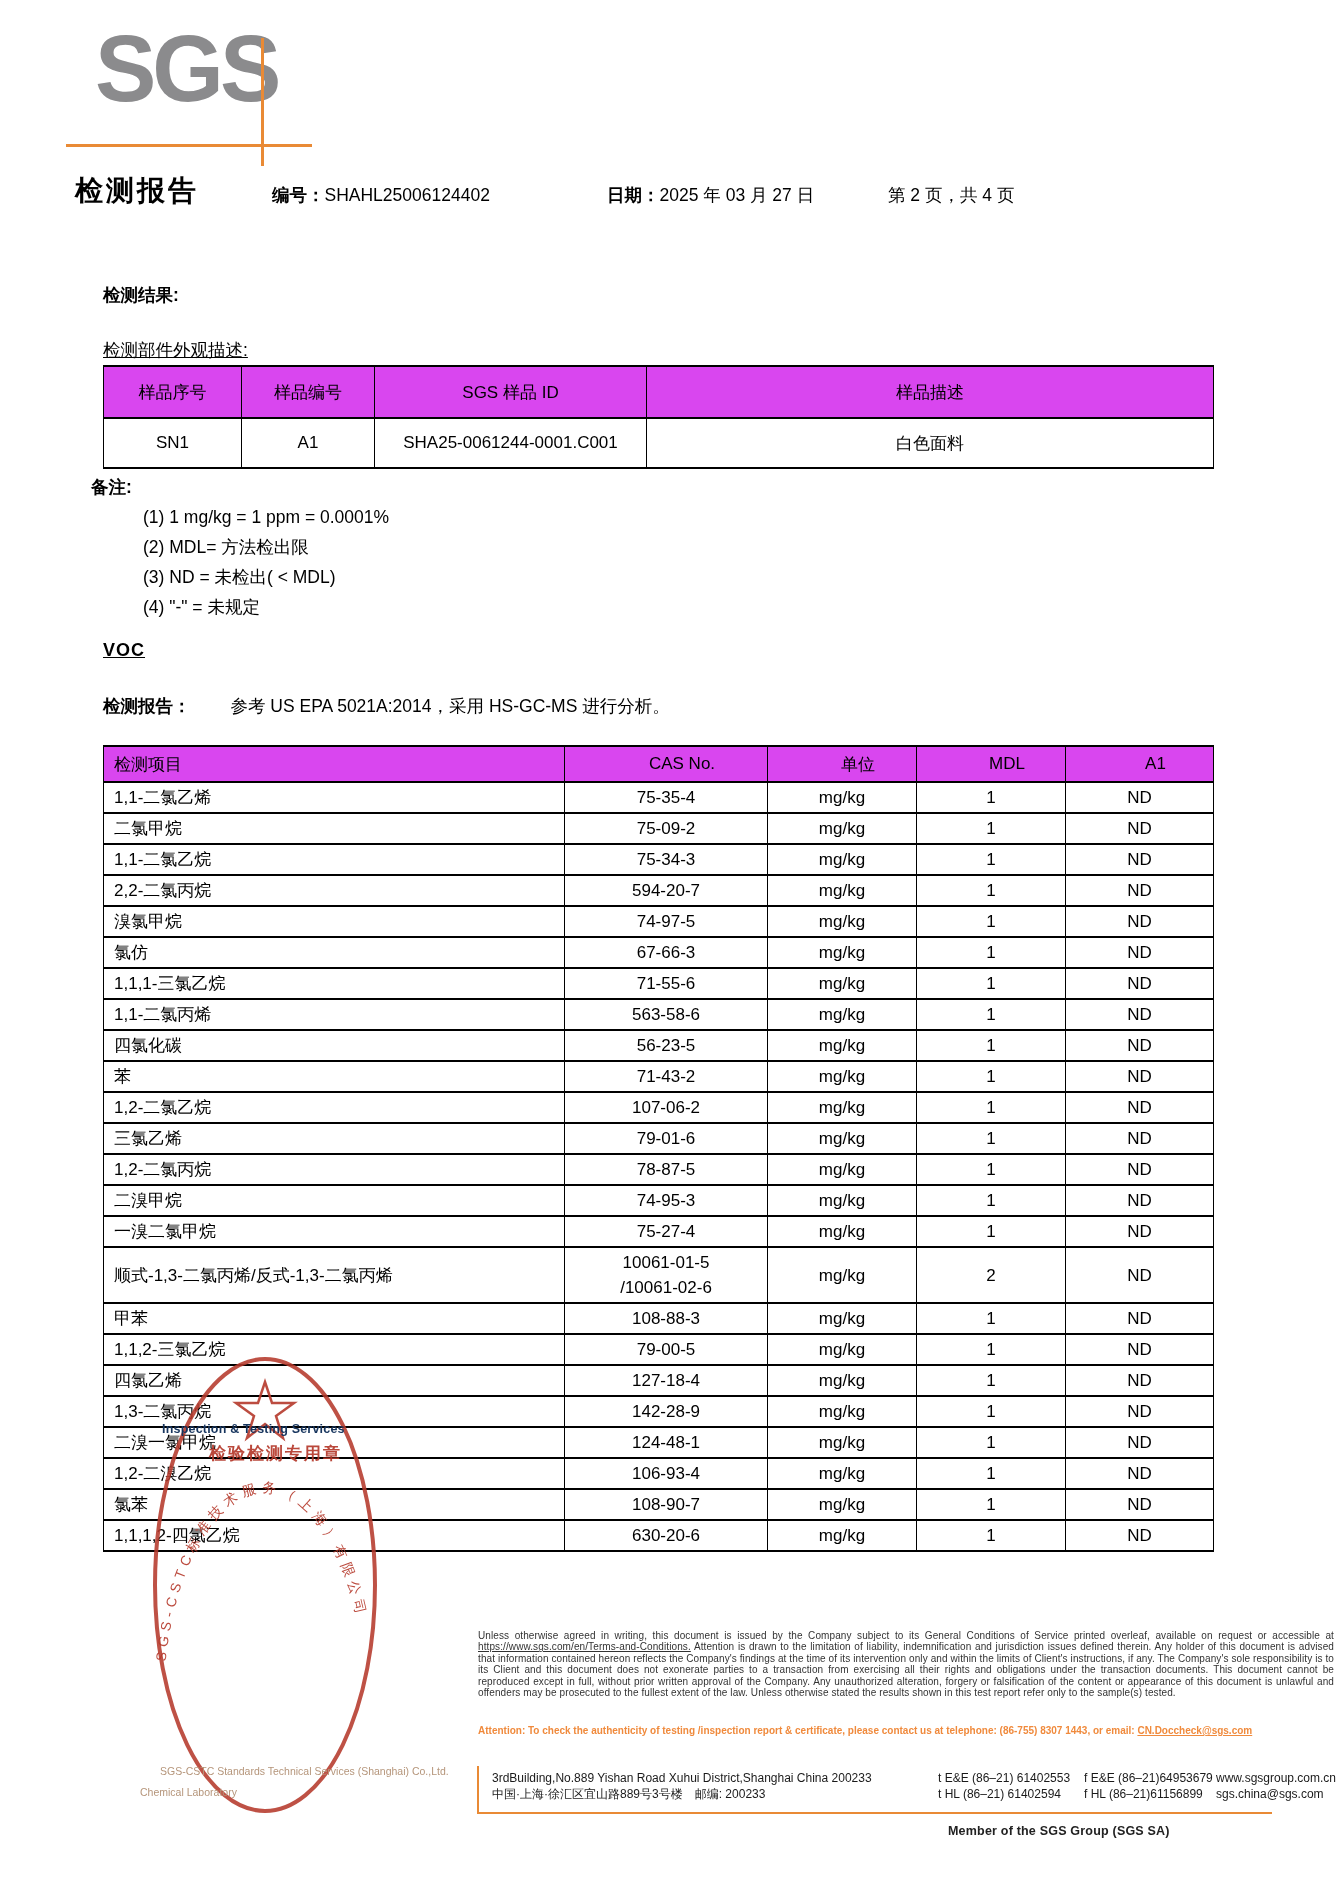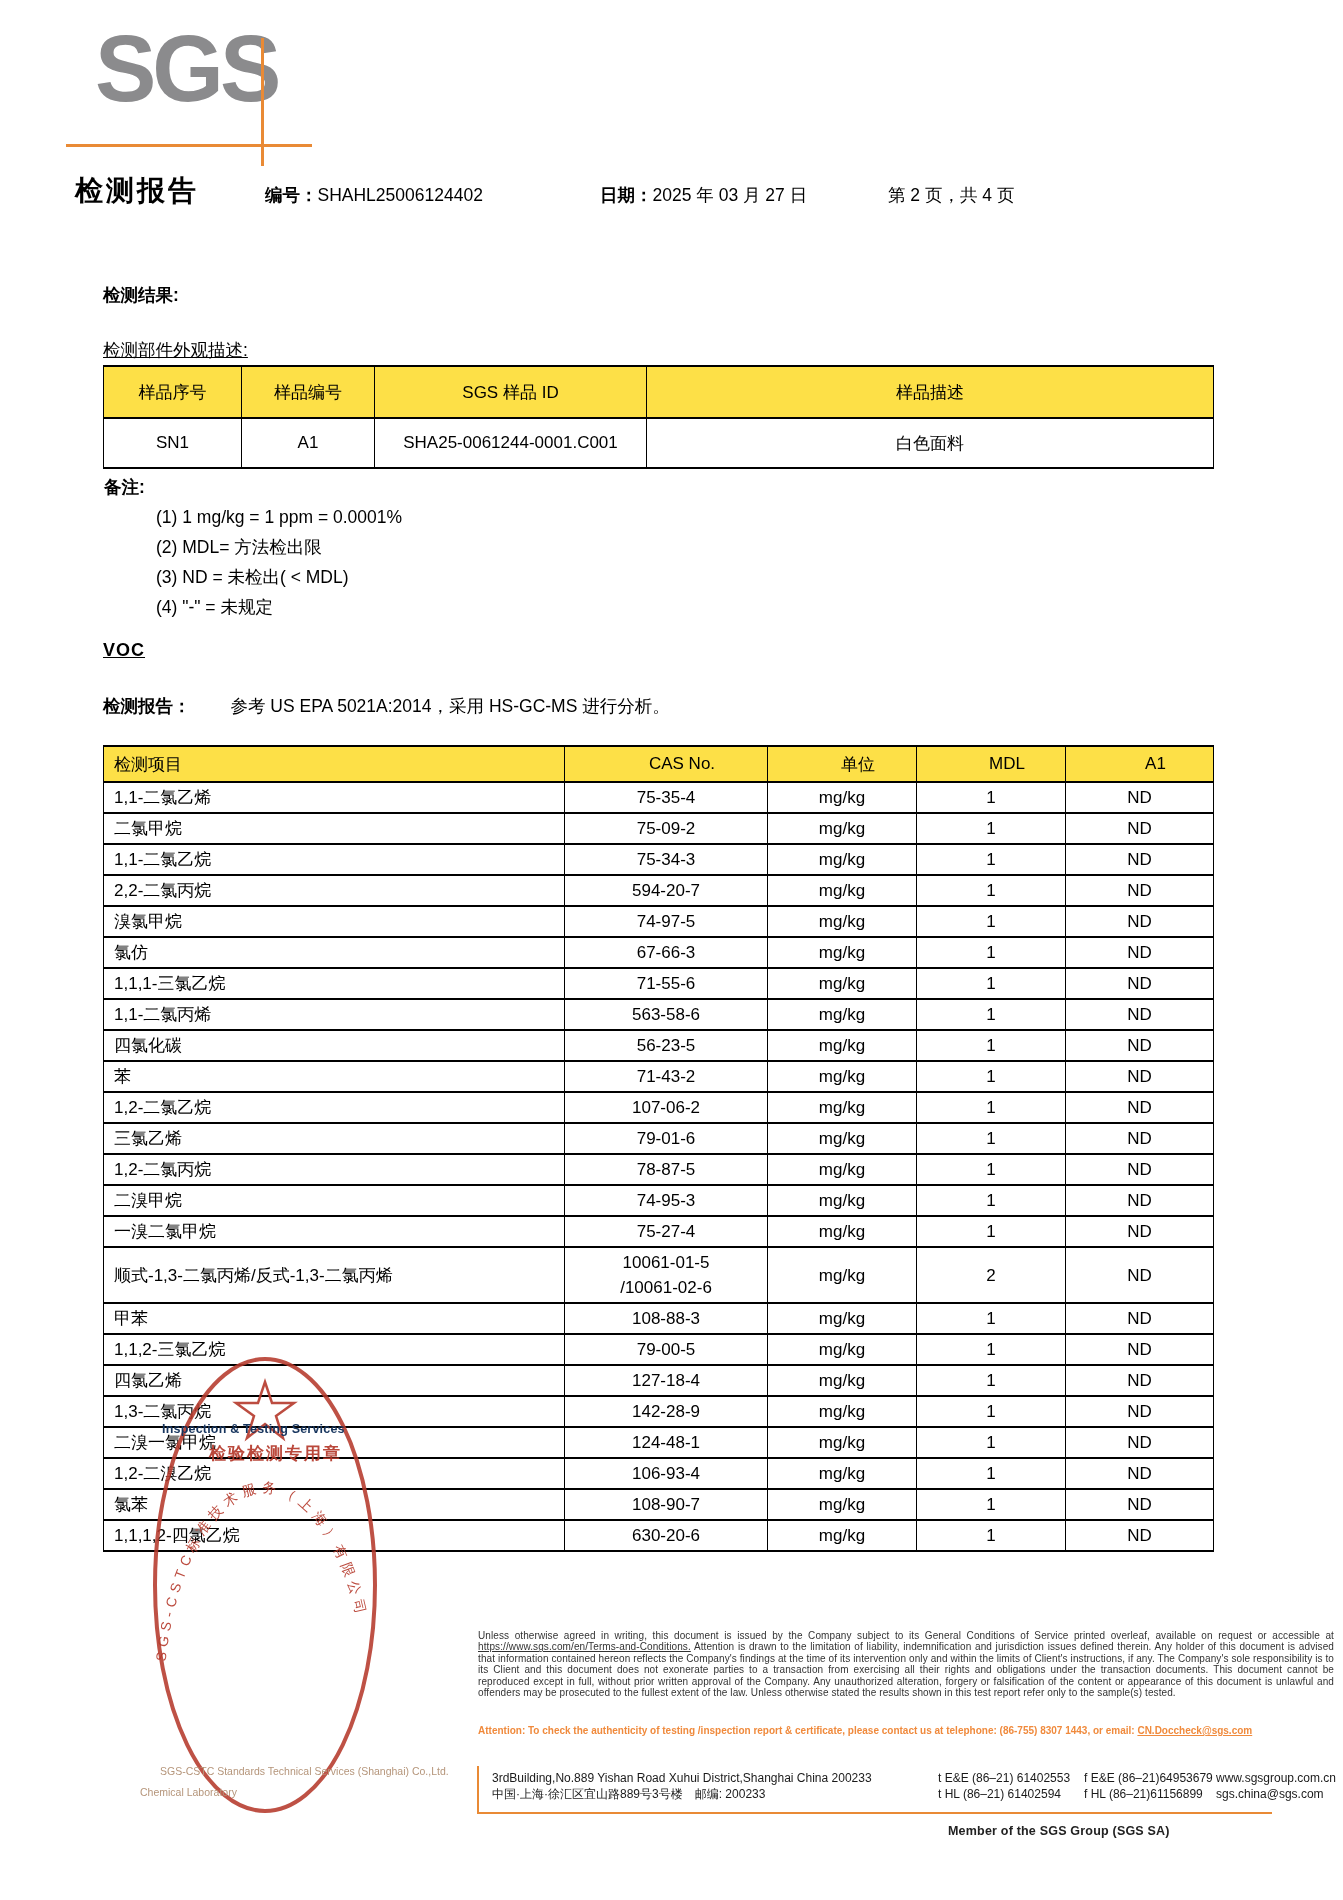--- a/index.html
+++ b/index.html
@@ -12,35 +12,35 @@
   
   .logo-text{
     font-weight:900;font-size:92px;line-height:92px;color:#8b8b8d;
     letter-spacing:-4px;transform:scaleY(1.02);
   }
   .logo-vline{width:3px;height:128px;background:#e98a35;}
   .logo-hline{width:246px;height:3px;background:#e98a35;}
   
   .report-title{font-size:28px;font-weight:bold;letter-spacing:3px;}
   .hdr-item{font-size:17.5px;}
-  .hdr-item b{font-weight:bold;}
+  .hdr-item b{font-weight:bold;margin-left:7px;}
   
   .sec-bold{font-size:17.5px;font-weight:bold;}
   .sec-underline{font-size:17.5px;text-decoration:underline;}
   .voc-head{font-size:18px;font-weight:bold;text-decoration:underline;letter-spacing:1px;}
   .method-line{font-size:17.5px;}
   .method-line b{font-weight:bold;margin-right:40px;}
   .notes{font-size:17.5px;line-height:30px;}
   .notes .note-line{padding-left:52px;}
   
   table{border-collapse:collapse;table-layout:fixed;}
   th,td{border:1px solid #000;border-top-width:2px;border-bottom-width:2px;
         font-size:17px;font-weight:normal;text-align:center;vertical-align:middle;
         padding:2px 4px;overflow:hidden;}
-  thead th{background:#fde047;}
+  thead th{background:#d946ef;}
   .sample-table{width:1110px;}
   .sample-table th{height:46px;}
   .sample-table td{height:44px;}
   .voc-table{width:1110px;}
   .voc-table th{height:30px;text-align:center;padding-left:36px;}
   .voc-table th:first-child{text-align:left;padding-left:10px;}
   .voc-table td{height:25px;line-height:25px;white-space:pre-line;}
   .voc-table td:first-child{text-align:left;padding-left:10px;}
   
   .stamp-wrap{width:255px;height:470px;}
@@ -113,21 +113,21 @@
         <tr>
           <td>SN1</td>
           <td>A1</td>
           <td>SHA25-0061244-0001.C001</td>
           <td>白色面料</td>
         </tr>
       </tbody>
   </table>
 </div>
 
-<div class="abs notes" style="left:104px;top:472px;">
+<div class="abs notes" style="left:91px;top:472px;">
   <div class="sec-bold">备注:</div>
   <div class="note-line">(1) 1 mg/kg = 1 ppm = 0.0001%</div>
   <div class="note-line">(2) MDL=  方法检出限</div>
   <div class="note-line">(3) ND = 未检出( &lt; MDL)</div>
   <div class="note-line">(4) "-" = 未规定</div>
 </div>
 
 <div class="abs voc-head" style="left:103px;top:640px;">VOC</div>
 <div class="abs method-line" style="left:103px;top:694px;">
   <b>检测报告：</b><span>参考 US EPA 5021A:2014，采用 HS-GC-MS 进行分析。</span>

